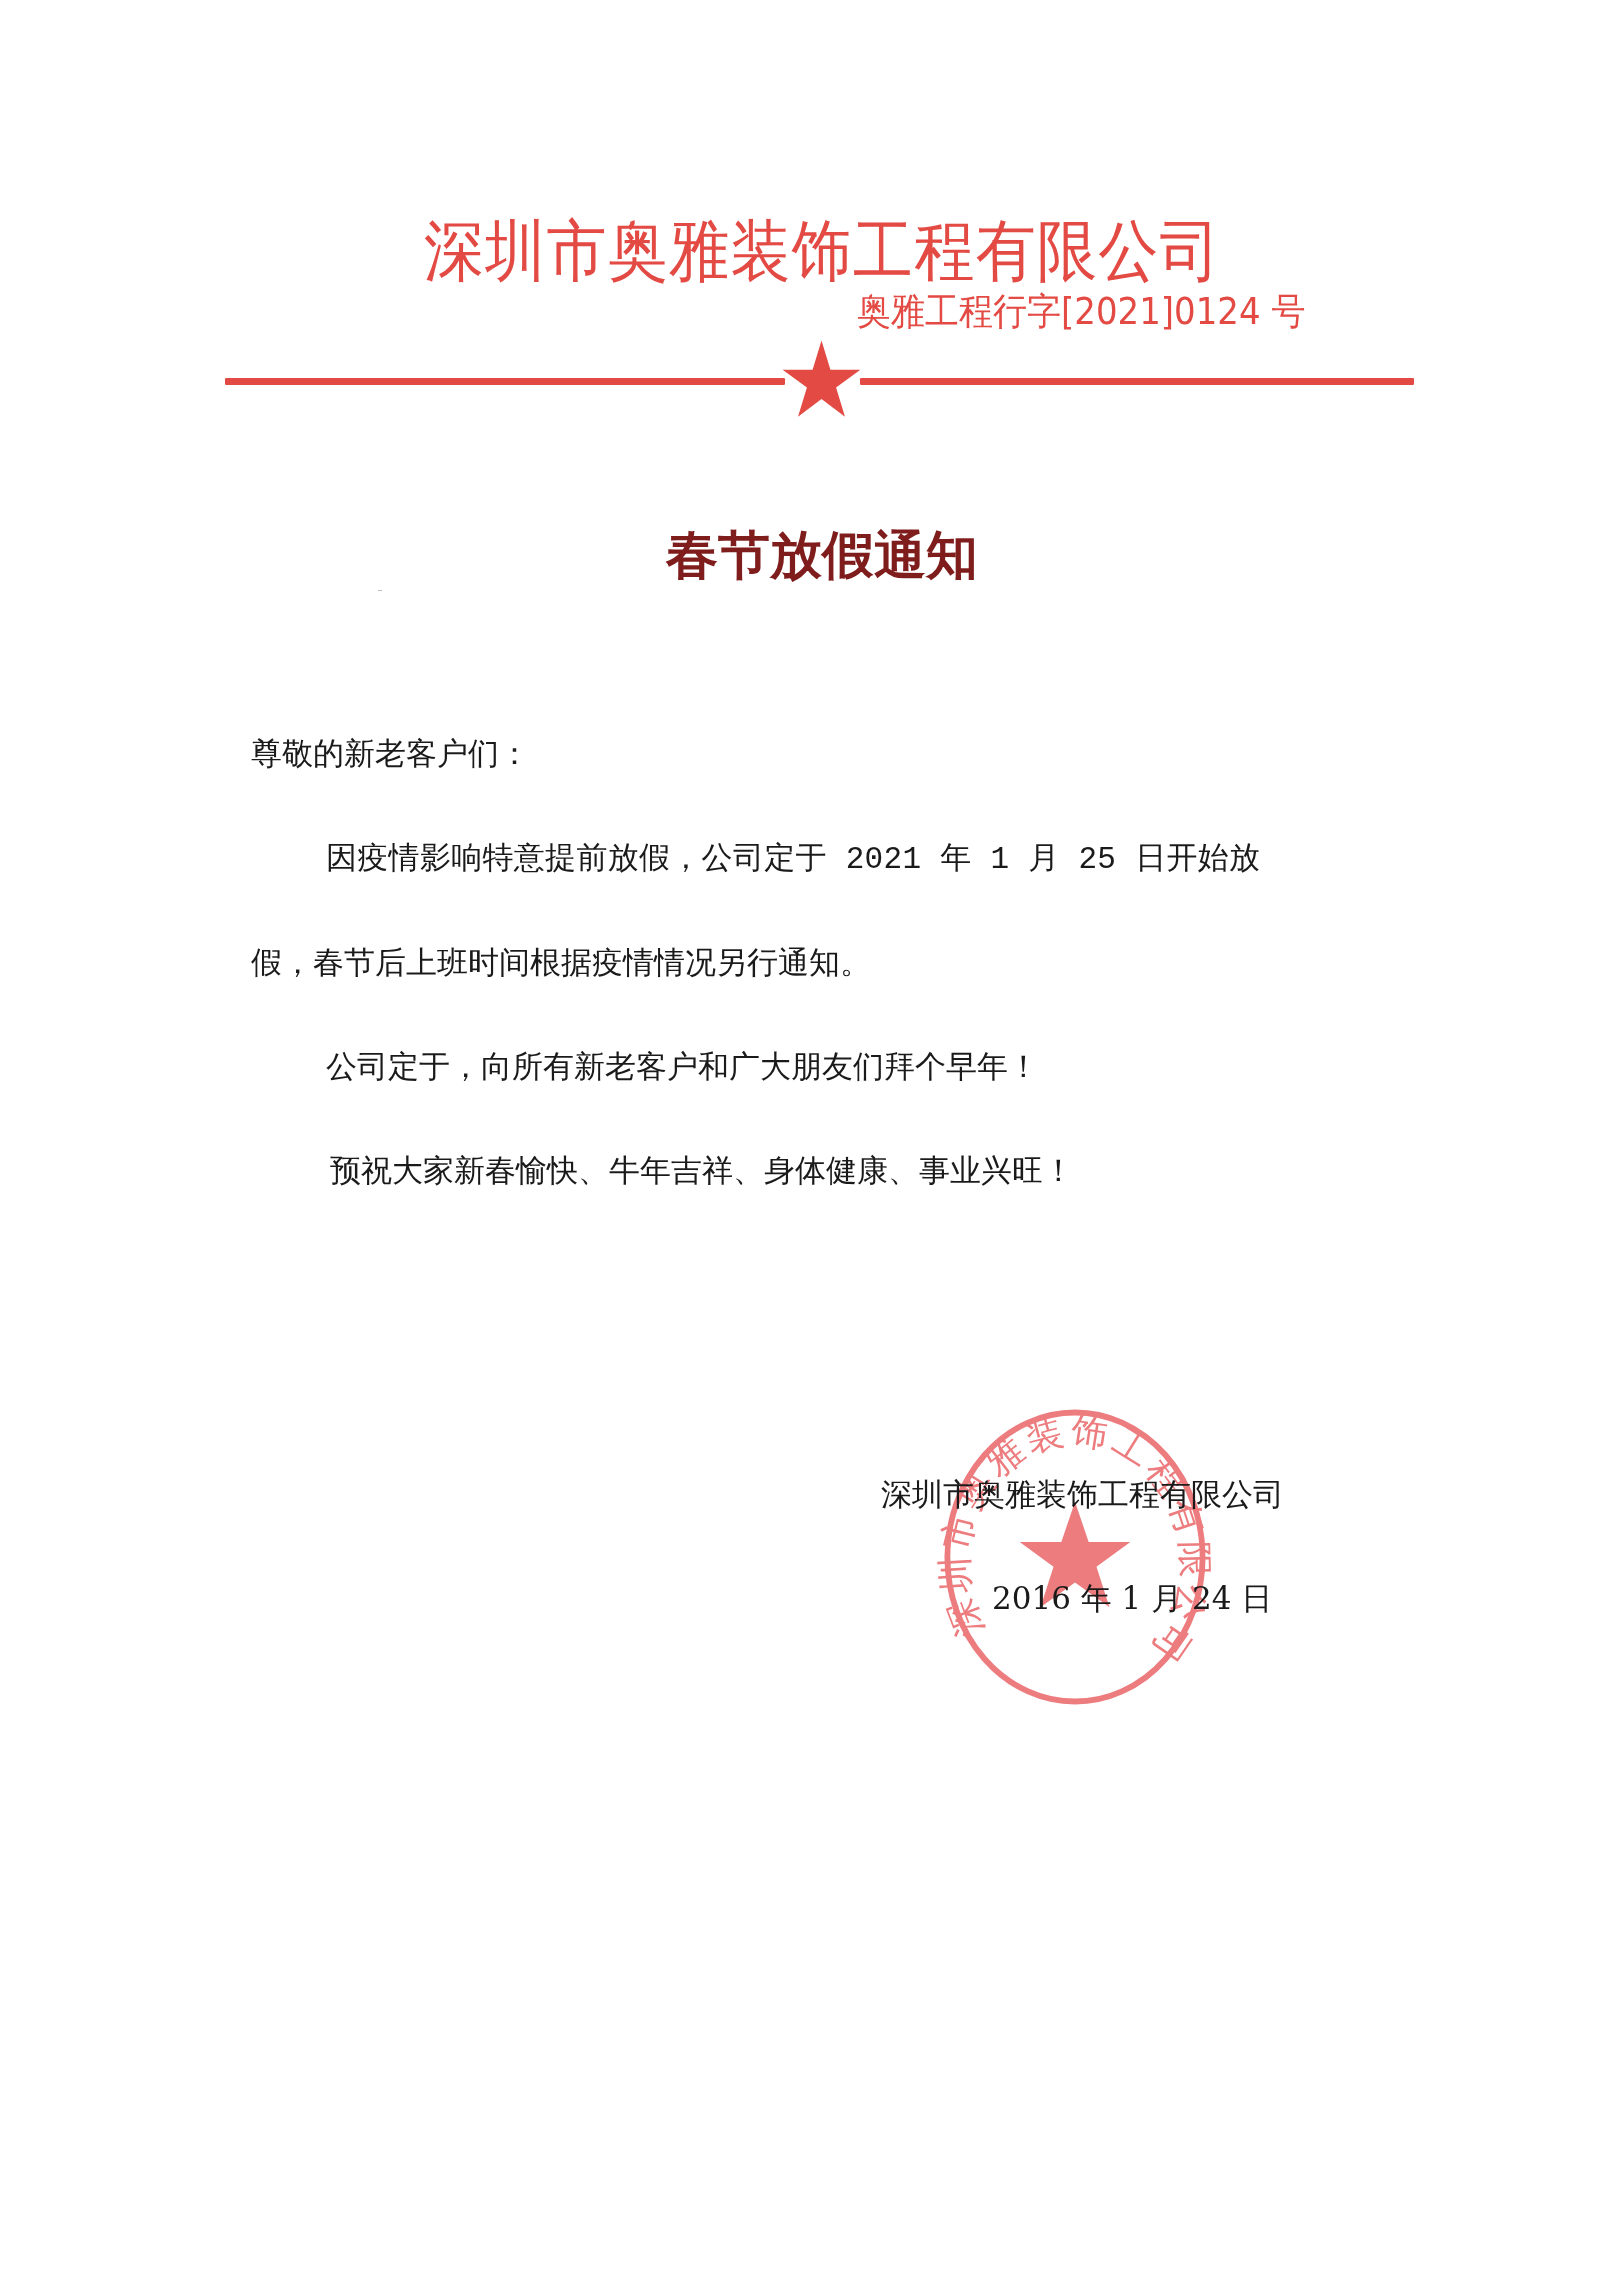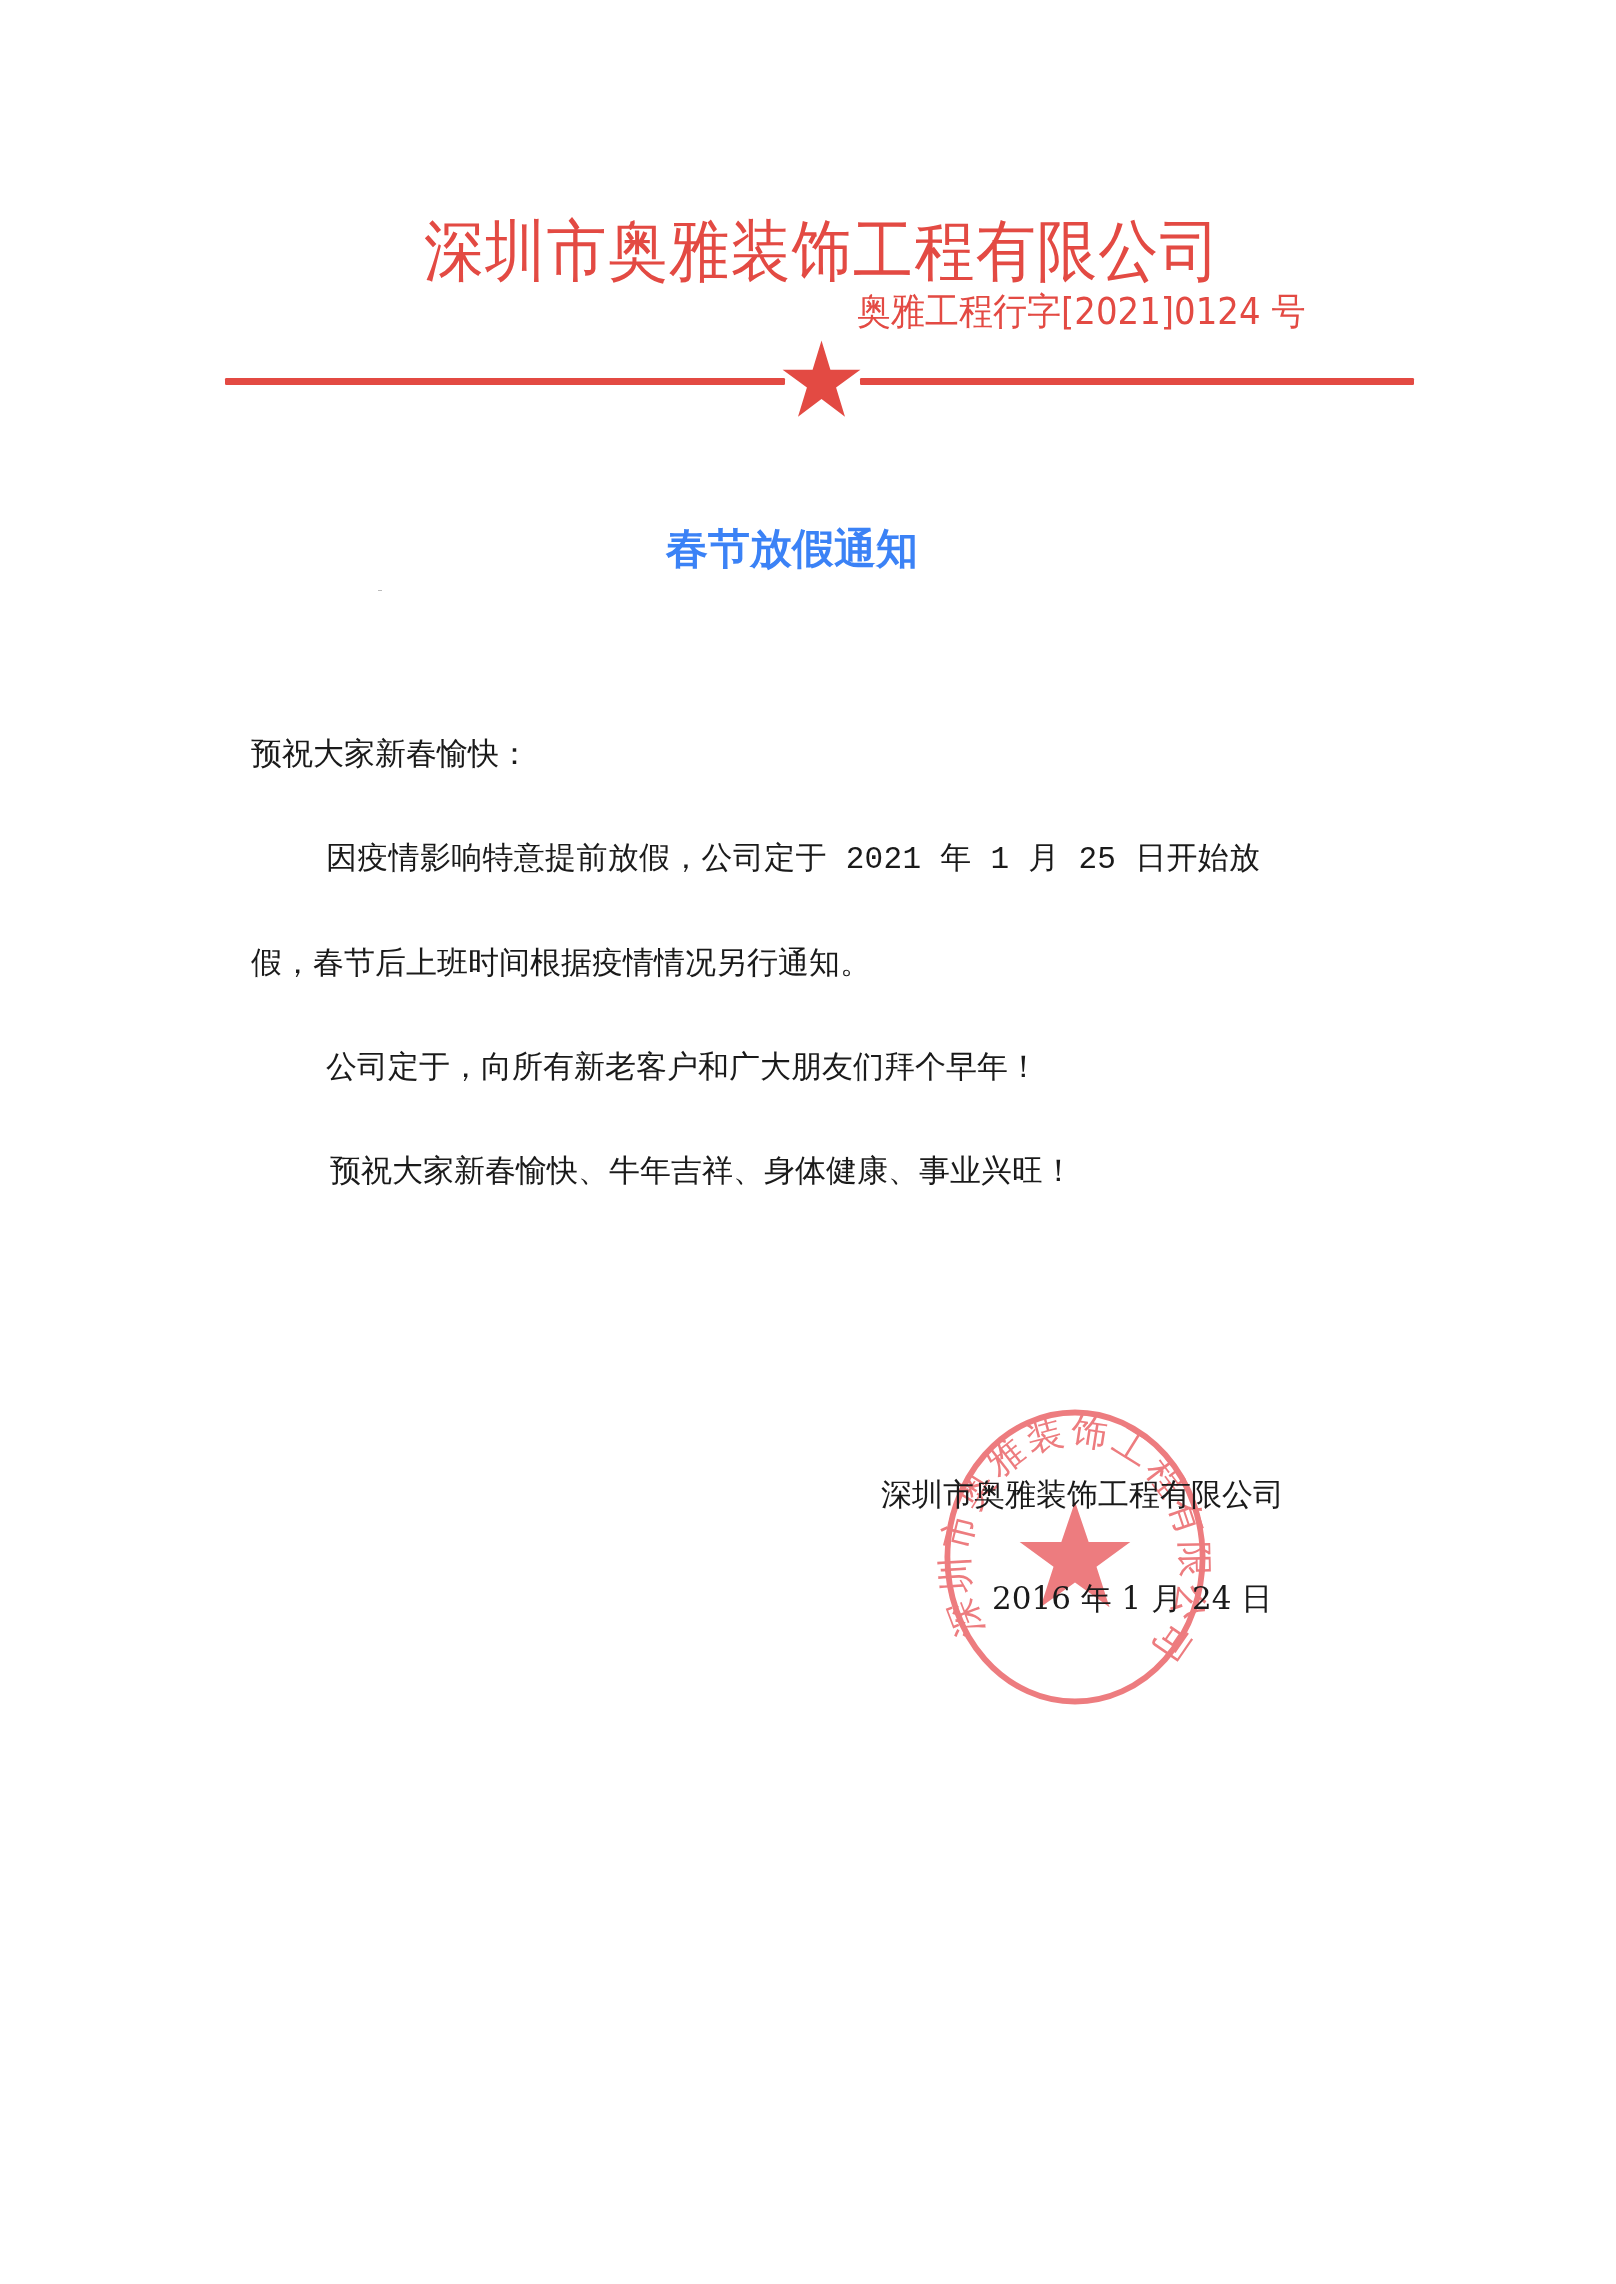--- a/index.html
+++ b/index.html
@@ -7,21 +7,21 @@
          font-family:"DejaVu Serif","Liberation Serif",serif; color:#1a1a1a; }
   .abs { position:absolute; white-space:nowrap; }
   .company-head { left:424px; top:207px; font-size:60px; color:#e34a43; letter-spacing:1.3px;
                   font-family:"DejaVu Sans","Liberation Sans",sans-serif; transform:scaleY(1.12); transform-origin:left top; }
   .doc-number { left:857px; top:287px; font-size:34px; color:#e34a43;
                 font-family:"DejaVu Sans","Liberation Sans",sans-serif; transform:scaleY(1.1); transform-origin:left top; }
   .rule { position:absolute; height:6.5px; background:#e34a43; top:378px; border-radius:1.3px; }
   .rule-left { left:225px; width:560px; }
   .rule-right { left:860px; width:554px; }
   .head-star { position:absolute; left:779px; top:339px; width:85px; height:81px; }
-  .notice-title { left:666px; top:521px; font-size:42px; font-weight:bold; color:#3b82f6;
+  .notice-title { left:666px; top:521px; font-size:52px; font-weight:bold; color:#7f1d1d;
                   font-family:"DejaVu Sans","Liberation Sans",sans-serif; }
   .body-line { font-size:31px; color:#1a1a1a; font-family:"DejaVu Serif","Liberation Serif",serif; }
   .salutation { left:251px; top:733px; }
   .p1a { left:326px; top:837px; letter-spacing:0.3px;font-family:Liberation Mono, monospace; }
   .p1b { left:251px; top:942px; }
   .p2  { left:326px; top:1046px; }
   .p3  { left:330px; top:1150px; }
   .sig-company { left:881px; top:1474px; }
   .sig-date { left:992px; top:1578px; }
   .seal { position:absolute; left:935px; top:1404px; width:280px; height:306px; opacity:0.78; }
@@ -37,21 +37,21 @@
 
   <div class="rule rule-left"></div>
   <svg class="head-star" viewBox="0 0 100 100">
     <polygon points="50,2 61,38 98,38 68,60 79,96 50,74 21,96 32,60 2,38 39,38" fill="#e34a43"></polygon>
   </svg>
   <div class="rule rule-right"></div>
 
   <div class="abs notice-title">春节放假通知</div>
   <div class="scan-dot"></div>
 
-  <div class="abs body-line salutation">预祝大家新春愉快：</div>
+  <div class="abs body-line salutation">尊敬的新老客户们：</div>
   <div class="abs body-line p1a">因疫情影响特意提前放假，公司定于 2021 年 1 月 25 日开始放</div>
   <div class="abs body-line p1b">假，春节后上班时间根据疫情情况另行通知。</div>
   <div class="abs body-line p2">公司定于，向所有新老客户和广大朋友们拜个早年！</div>
   <div class="abs body-line p3">预祝大家新春愉快、牛年吉祥、身体健康、事业兴旺！</div>
 
   <svg class="seal" viewBox="0 0 430 470">
     <defs>
       <path id="sealArc" d="M 85,360 A 165,185 0 1,1 345,360"></path>
     </defs>
     <ellipse cx="215" cy="235" rx="196" ry="222" fill="none" stroke="#e8585c" stroke-width="9"></ellipse>

